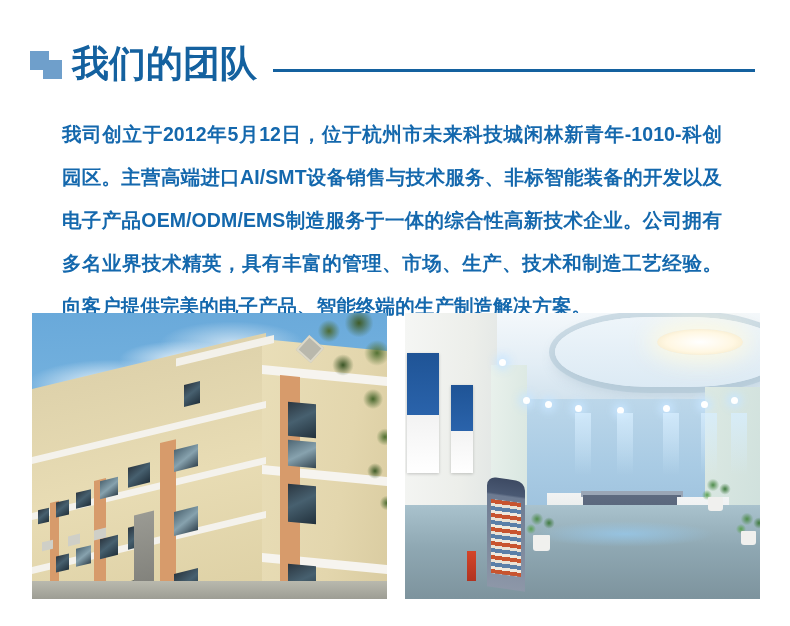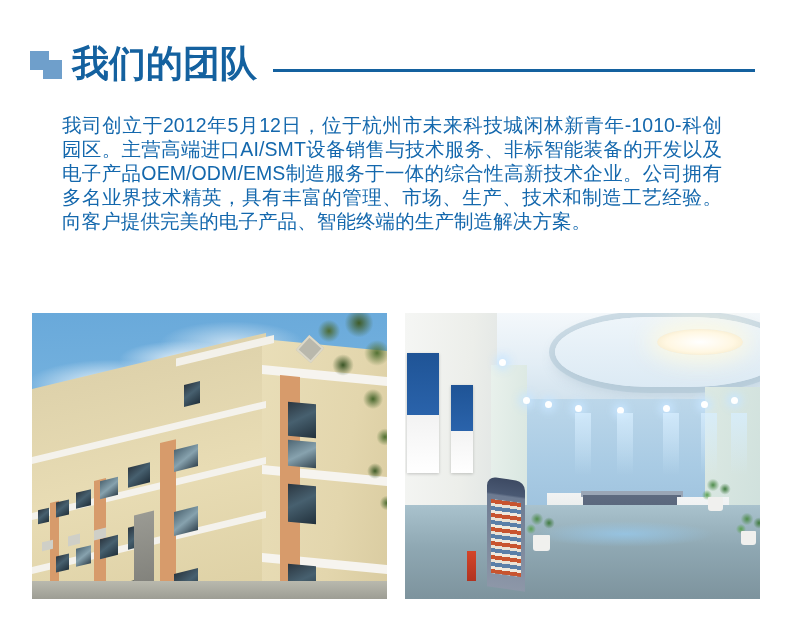--- a/index.html
+++ b/index.html
@@ -42,22 +42,22 @@
   .title-rule {
     flex:1 1 auto; height:3px; background:#14619f;
     margin-left:16px; margin-right:35px;
     position:relative; top:6px;
   }
 
   
   .intro-paragraph {
     position:absolute; left:62px; top:113px;
     width:660px;
-    font-size:19.5px; color:#1468ad; font-weight:400;
-    line-height:24px; letter-spacing:0.1px;
+    font-size:19.5px; color:#1468ad; font-weight:700;
+    line-height:43px; letter-spacing:0.1px;
     text-align:justify; text-justify:inter-character;
   }
 
   
   .photo-row { position:absolute; left:0; top:313px; width:790px; height:286px; }
   .photo {
     position:absolute; top:0; height:286px;
     overflow:hidden; background:#cfd6dc;
   }
   .photo-building { left:32px; width:355px; }

